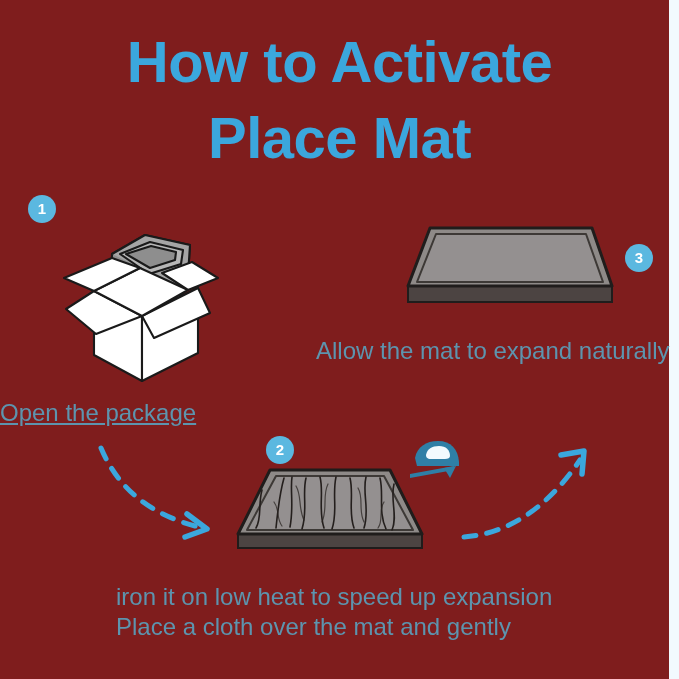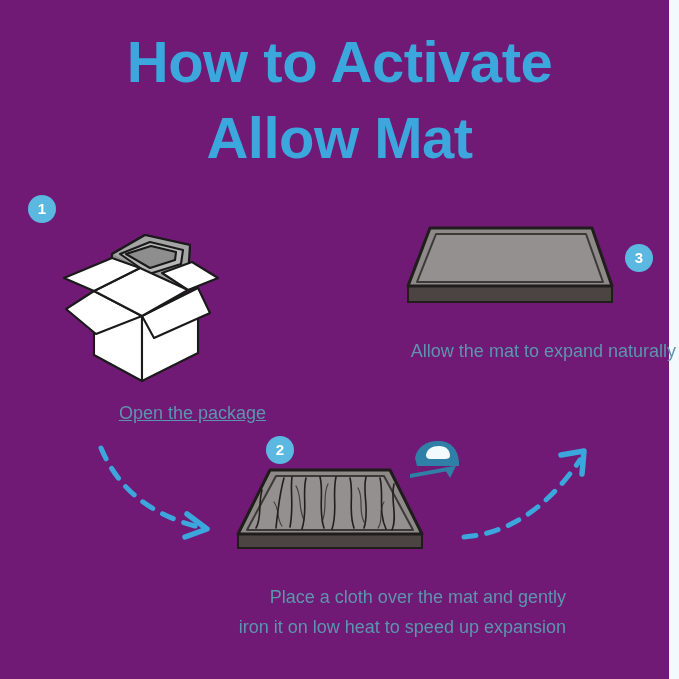--- a/index.html
+++ b/index.html
@@ -10,21 +10,21 @@
     width: 679px;
     height: 679px;
     background: #f2fafe;
     font-family: "Liberation Sans", sans-serif;
     overflow: hidden;
   }
   #infographic {
     position: relative;
     width: 669px;
     height: 679px;
-    background: #701a75;
+    background: #7f1d1d;
   }
   .abs { position: absolute; }
 
   
   #title-block {
     left: 0;
     top: 24px;
     width: 679px;
     text-align: center;
     color: #3ba7dd;
@@ -47,23 +47,23 @@
     line-height: 28px;
     text-align: center;
   }
   #badge-1 { left: 28px;  top: 195px; }
   #badge-2 { left: 266px; top: 436px; }
   #badge-3 { left: 625px; top: 244px; }
 
   
   .caption {
     color: #5d94ae;
-    font-size: 18px;
+    font-size: 24px;
     line-height: 30px;
-    text-align: right;
+    text-align: left;
     white-space: nowrap;
   }
   #caption-1 { left: 0;   top: 398px; width: 266px; text-decoration: underline; }
   #caption-2 { left: 116px; top: 582px; width: 450px; }
   #caption-3 { left: 316px; top: 336px; width: 360px; }
   .caption-line { display: block; }
 
   
   #box-illustration   { left: 50px;  top: 218px; }
   #mat-wrinkled       { left: 232px; top: 462px; }
@@ -72,21 +72,21 @@
   #arrow-1            { left: 95px;  top: 440px; }
   #arrow-2            { left: 458px; top: 438px; }
 </style>
 </head>
 <body>
 
 <div id="infographic">
 
   <div class="abs" id="title-block">
     <span class="title-line">How to Activate</span>
-    <span class="title-line">Allow Mat</span>
+    <span class="title-line">Place Mat</span>
   </div>
 
   <div class="abs step-badge" id="badge-1">1</div>
 
   <div class="abs" id="box-illustration">
     <svg width="175" height="165" viewBox="0 0 175 165" xmlns="http://www.w3.org/2000/svg">
       <g stroke="#1a1a1a" stroke-width="2.1" stroke-linejoin="round" fill="none">
 
         <g>
           <path d="M60 82 L62 36 L95 17 L140 27 L137 72 L110 92 Z" fill="#8e8e8e"></path>
@@ -157,22 +157,22 @@
         <path d="M64 24 C70 34, 66 46, 72 58"></path>
         <path d="M96 22 C90 34, 96 46, 90 60"></path>
         <path d="M126 26 C132 36, 126 48, 132 60"></path>
         <path d="M42 40 C48 48, 44 56, 50 64"></path>
         <path d="M152 40 C146 48, 152 58, 146 66"></path>
       </g>
     </svg>
   </div>
 
   <div class="abs caption" id="caption-2">
+    <span class="caption-line">iron it on low heat to speed up expansion</span>
     <span class="caption-line">Place a cloth over the mat and gently</span>
-    <span class="caption-line">iron it on low heat to speed up expansion</span>
   </div>
 
   <div class="abs" id="arrow-2">
     <svg width="150" height="110" viewBox="0 0 150 110" xmlns="http://www.w3.org/2000/svg">
       <path d="M6 99 C48 96, 88 72, 122 22" fill="none" stroke="#3ba7dd" stroke-width="5" stroke-linecap="round" stroke-dasharray="12 11"></path>
       <path d="M103 17 L126 13 L124 36" fill="none" stroke="#3ba7dd" stroke-width="5.5" stroke-linecap="round" stroke-linejoin="round"></path>
     </svg>
   </div>
 
   <div class="abs step-badge" id="badge-3">3</div>

